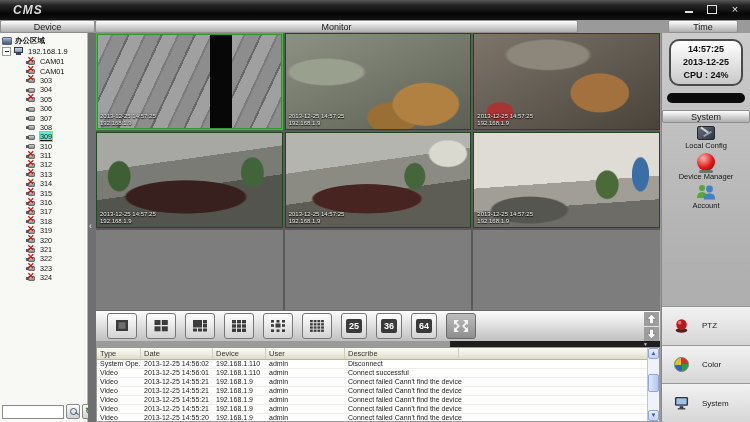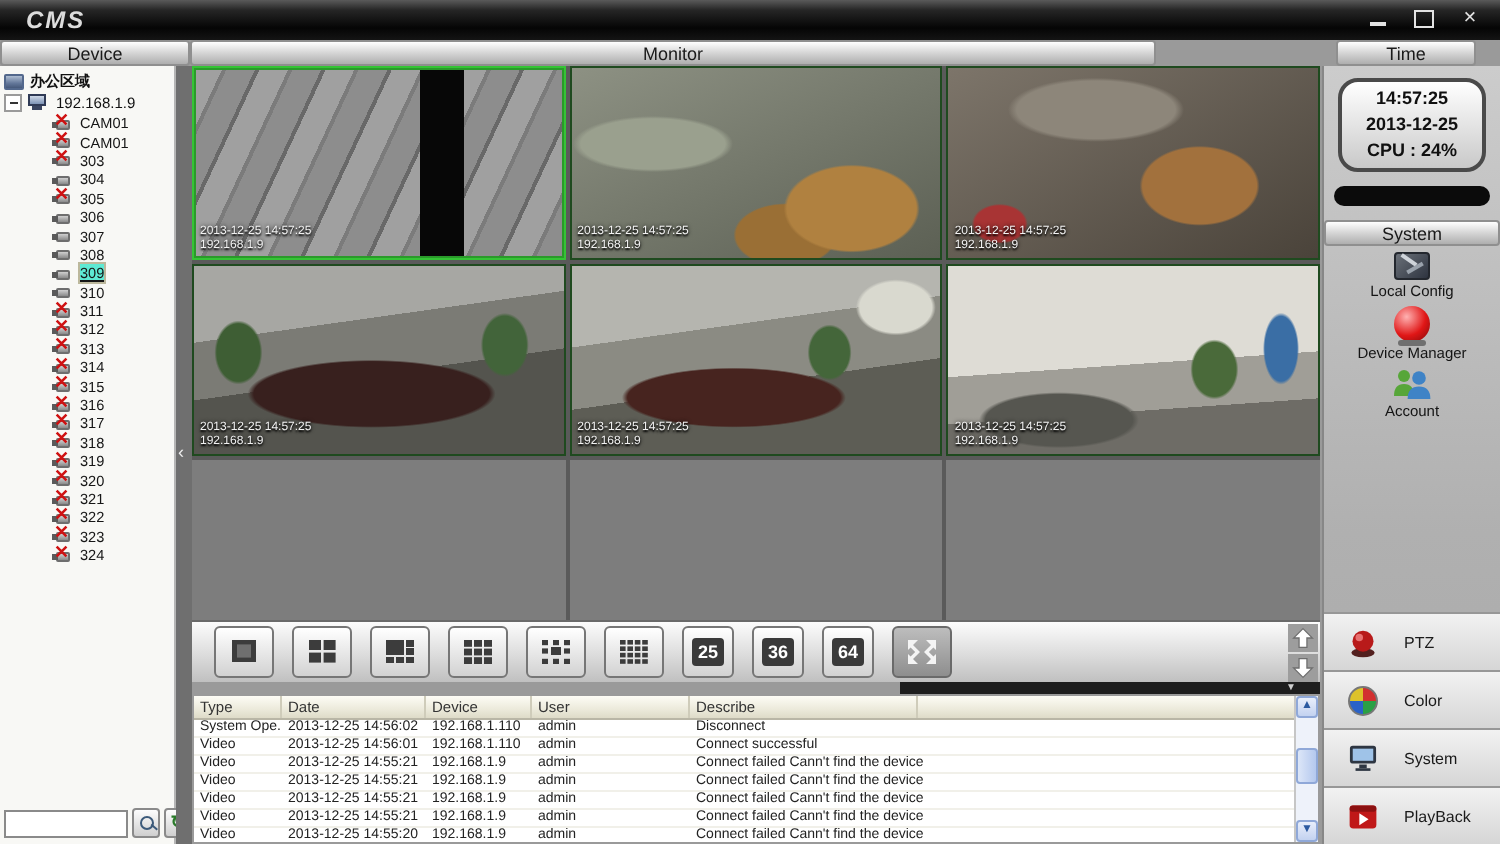--- a/index.html
+++ b/index.html
@@ -666,24 +666,14 @@
       <span class="ic">
         <svg width="15" height="14" viewBox="0 0 16 15">
             <rect x="1" y="1" width="14" height="9.5" rx="1.5" fill="#2e3642"></rect>
             <rect x="2.5" y="2.5" width="11" height="6.5" fill="#9fc3e8"></rect>
             <rect x="6" y="11" width="4" height="2" fill="#2e3642"></rect>
             <rect x="4" y="13" width="8" height="1.4" fill="#2e3642"></rect>
           </svg>
       </span>
       <span class="lbl">System</span>
     </div>
-    <div class="action-row">
-      <span class="ic">
-        <svg width="15" height="13" viewBox="0 0 16 14">
-            <rect x="0.8" y="0.8" width="14.4" height="12.4" rx="2" fill="#c01818"></rect>
-            <rect x="0.8" y="0.8" width="14.4" height="3.4" rx="1.6" fill="#8c1010"></rect>
-            <path d="M6 5 L11 8.2 L6 11.4 Z" fill="#fff"></path>
-          </svg>
-      </span>
-      <span class="lbl">PlayBack</span>
-    </div>
   </div>
 </div>
 
 </body></html>

